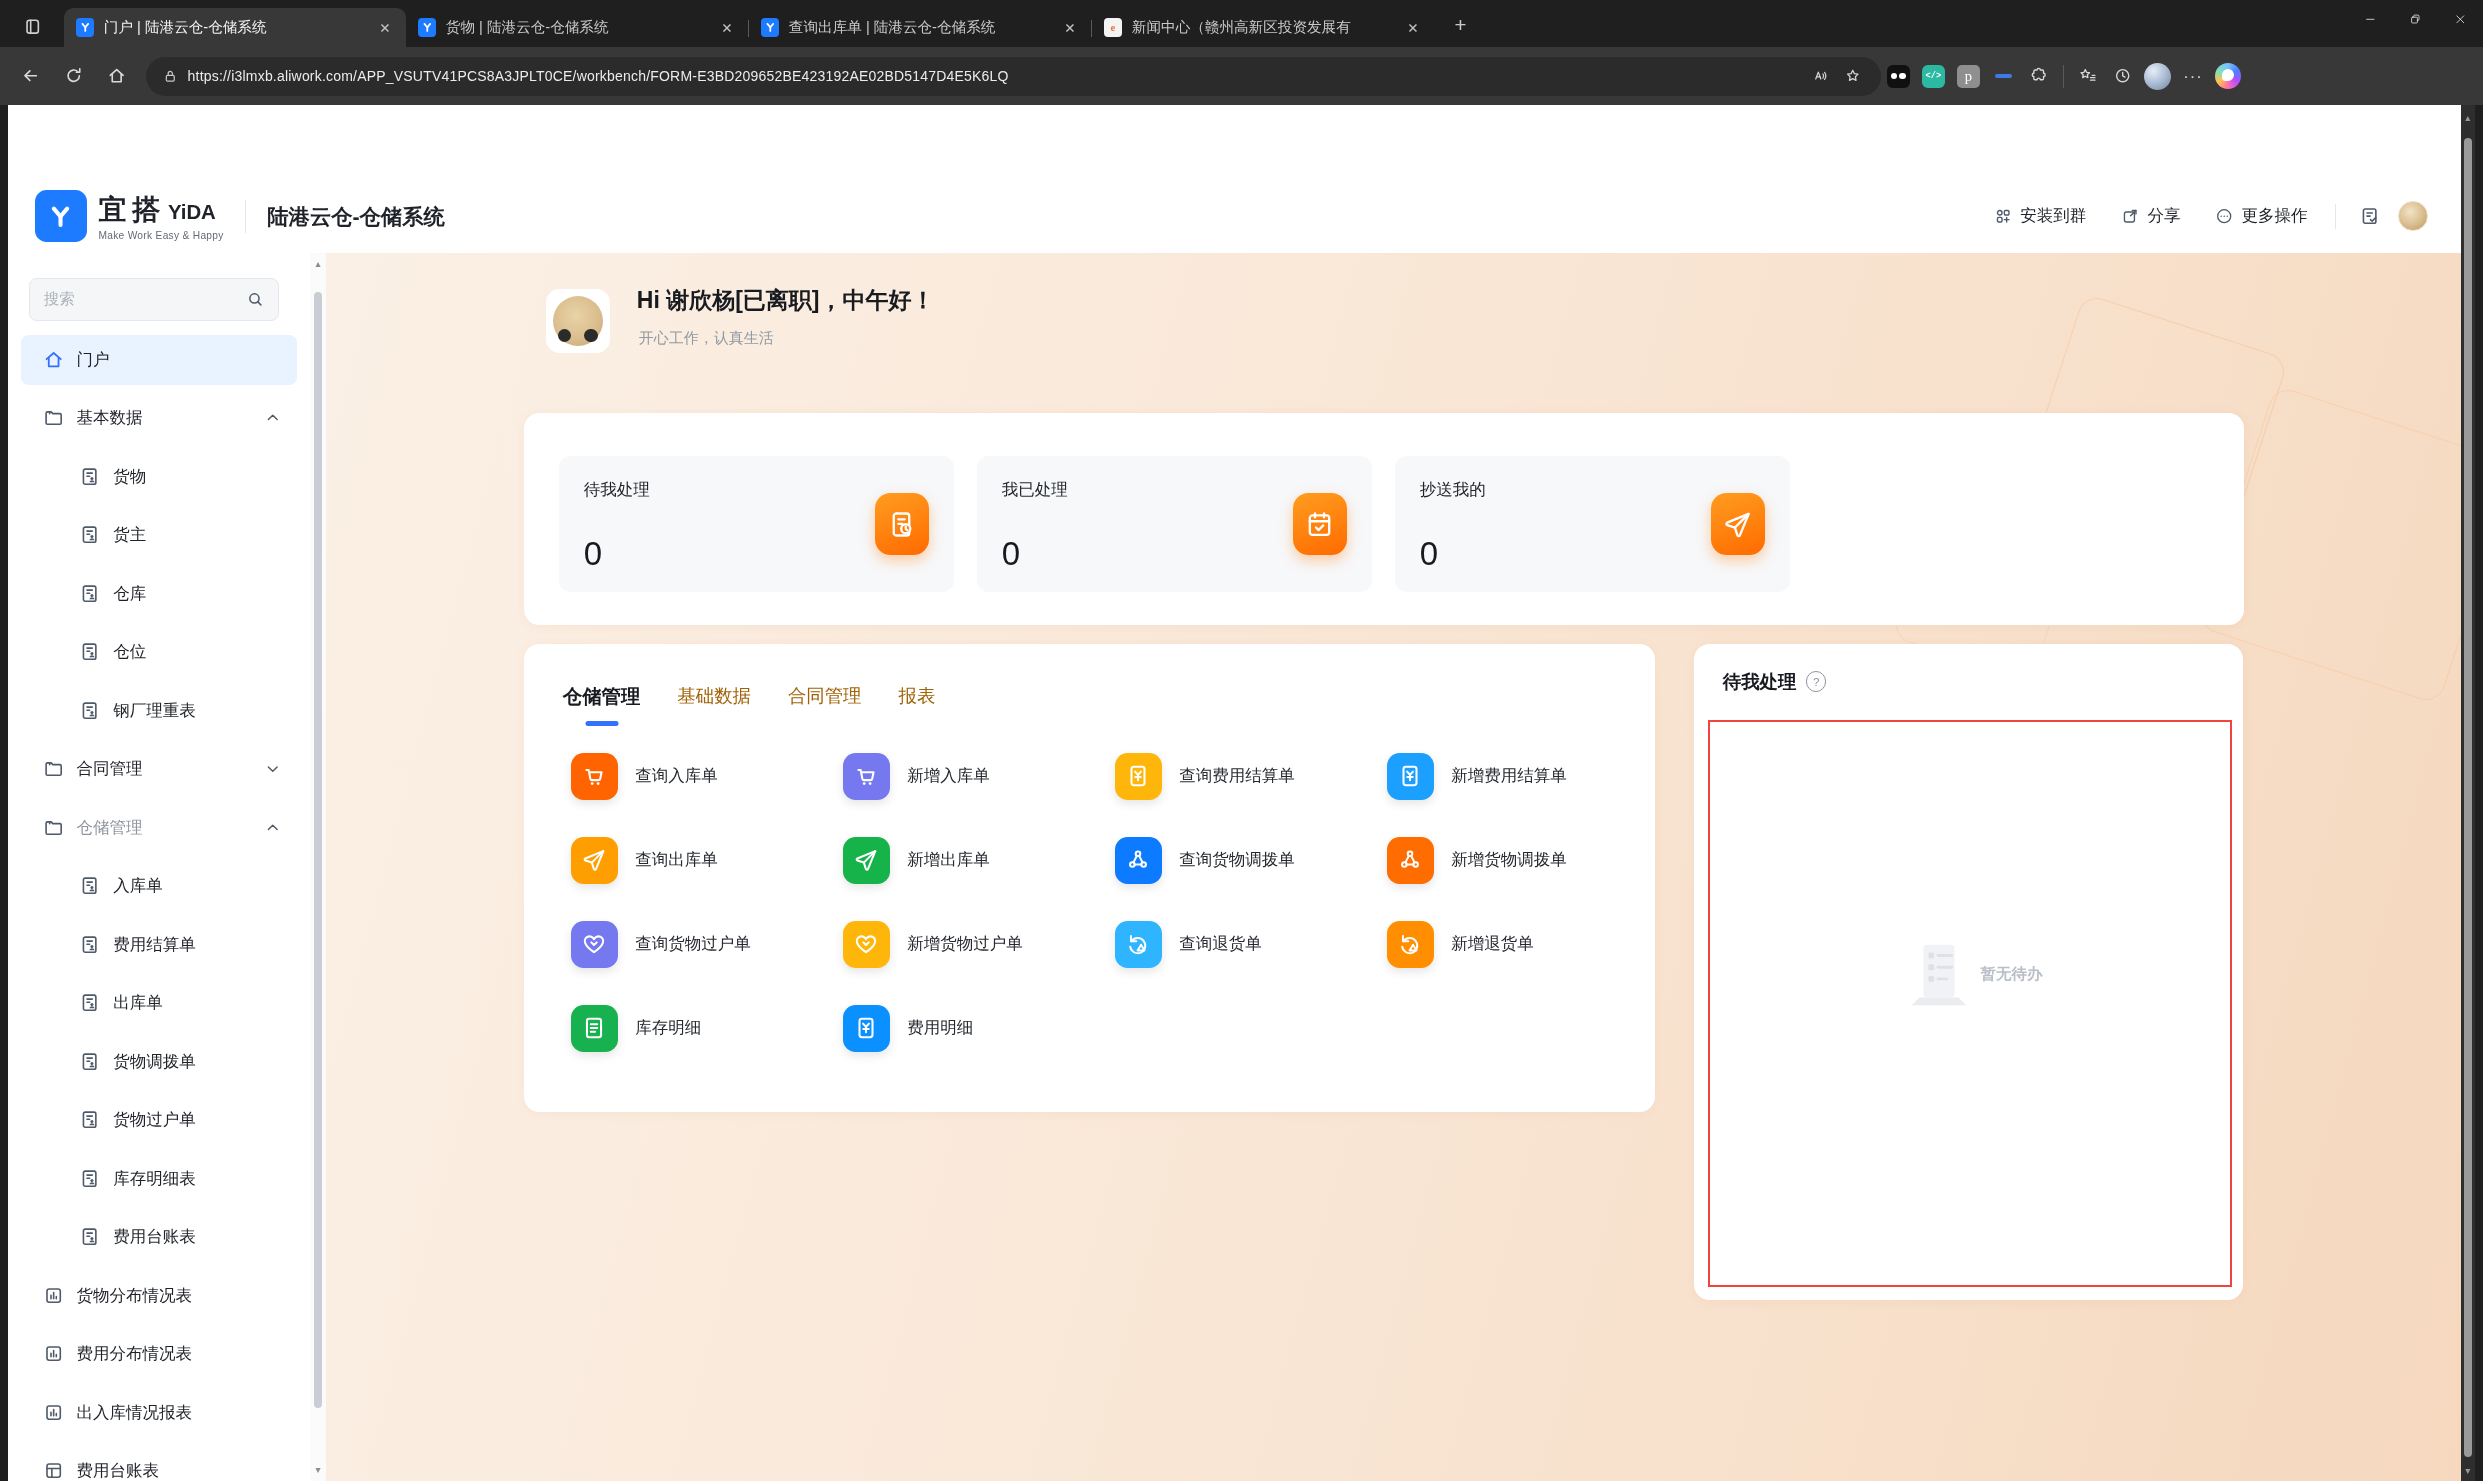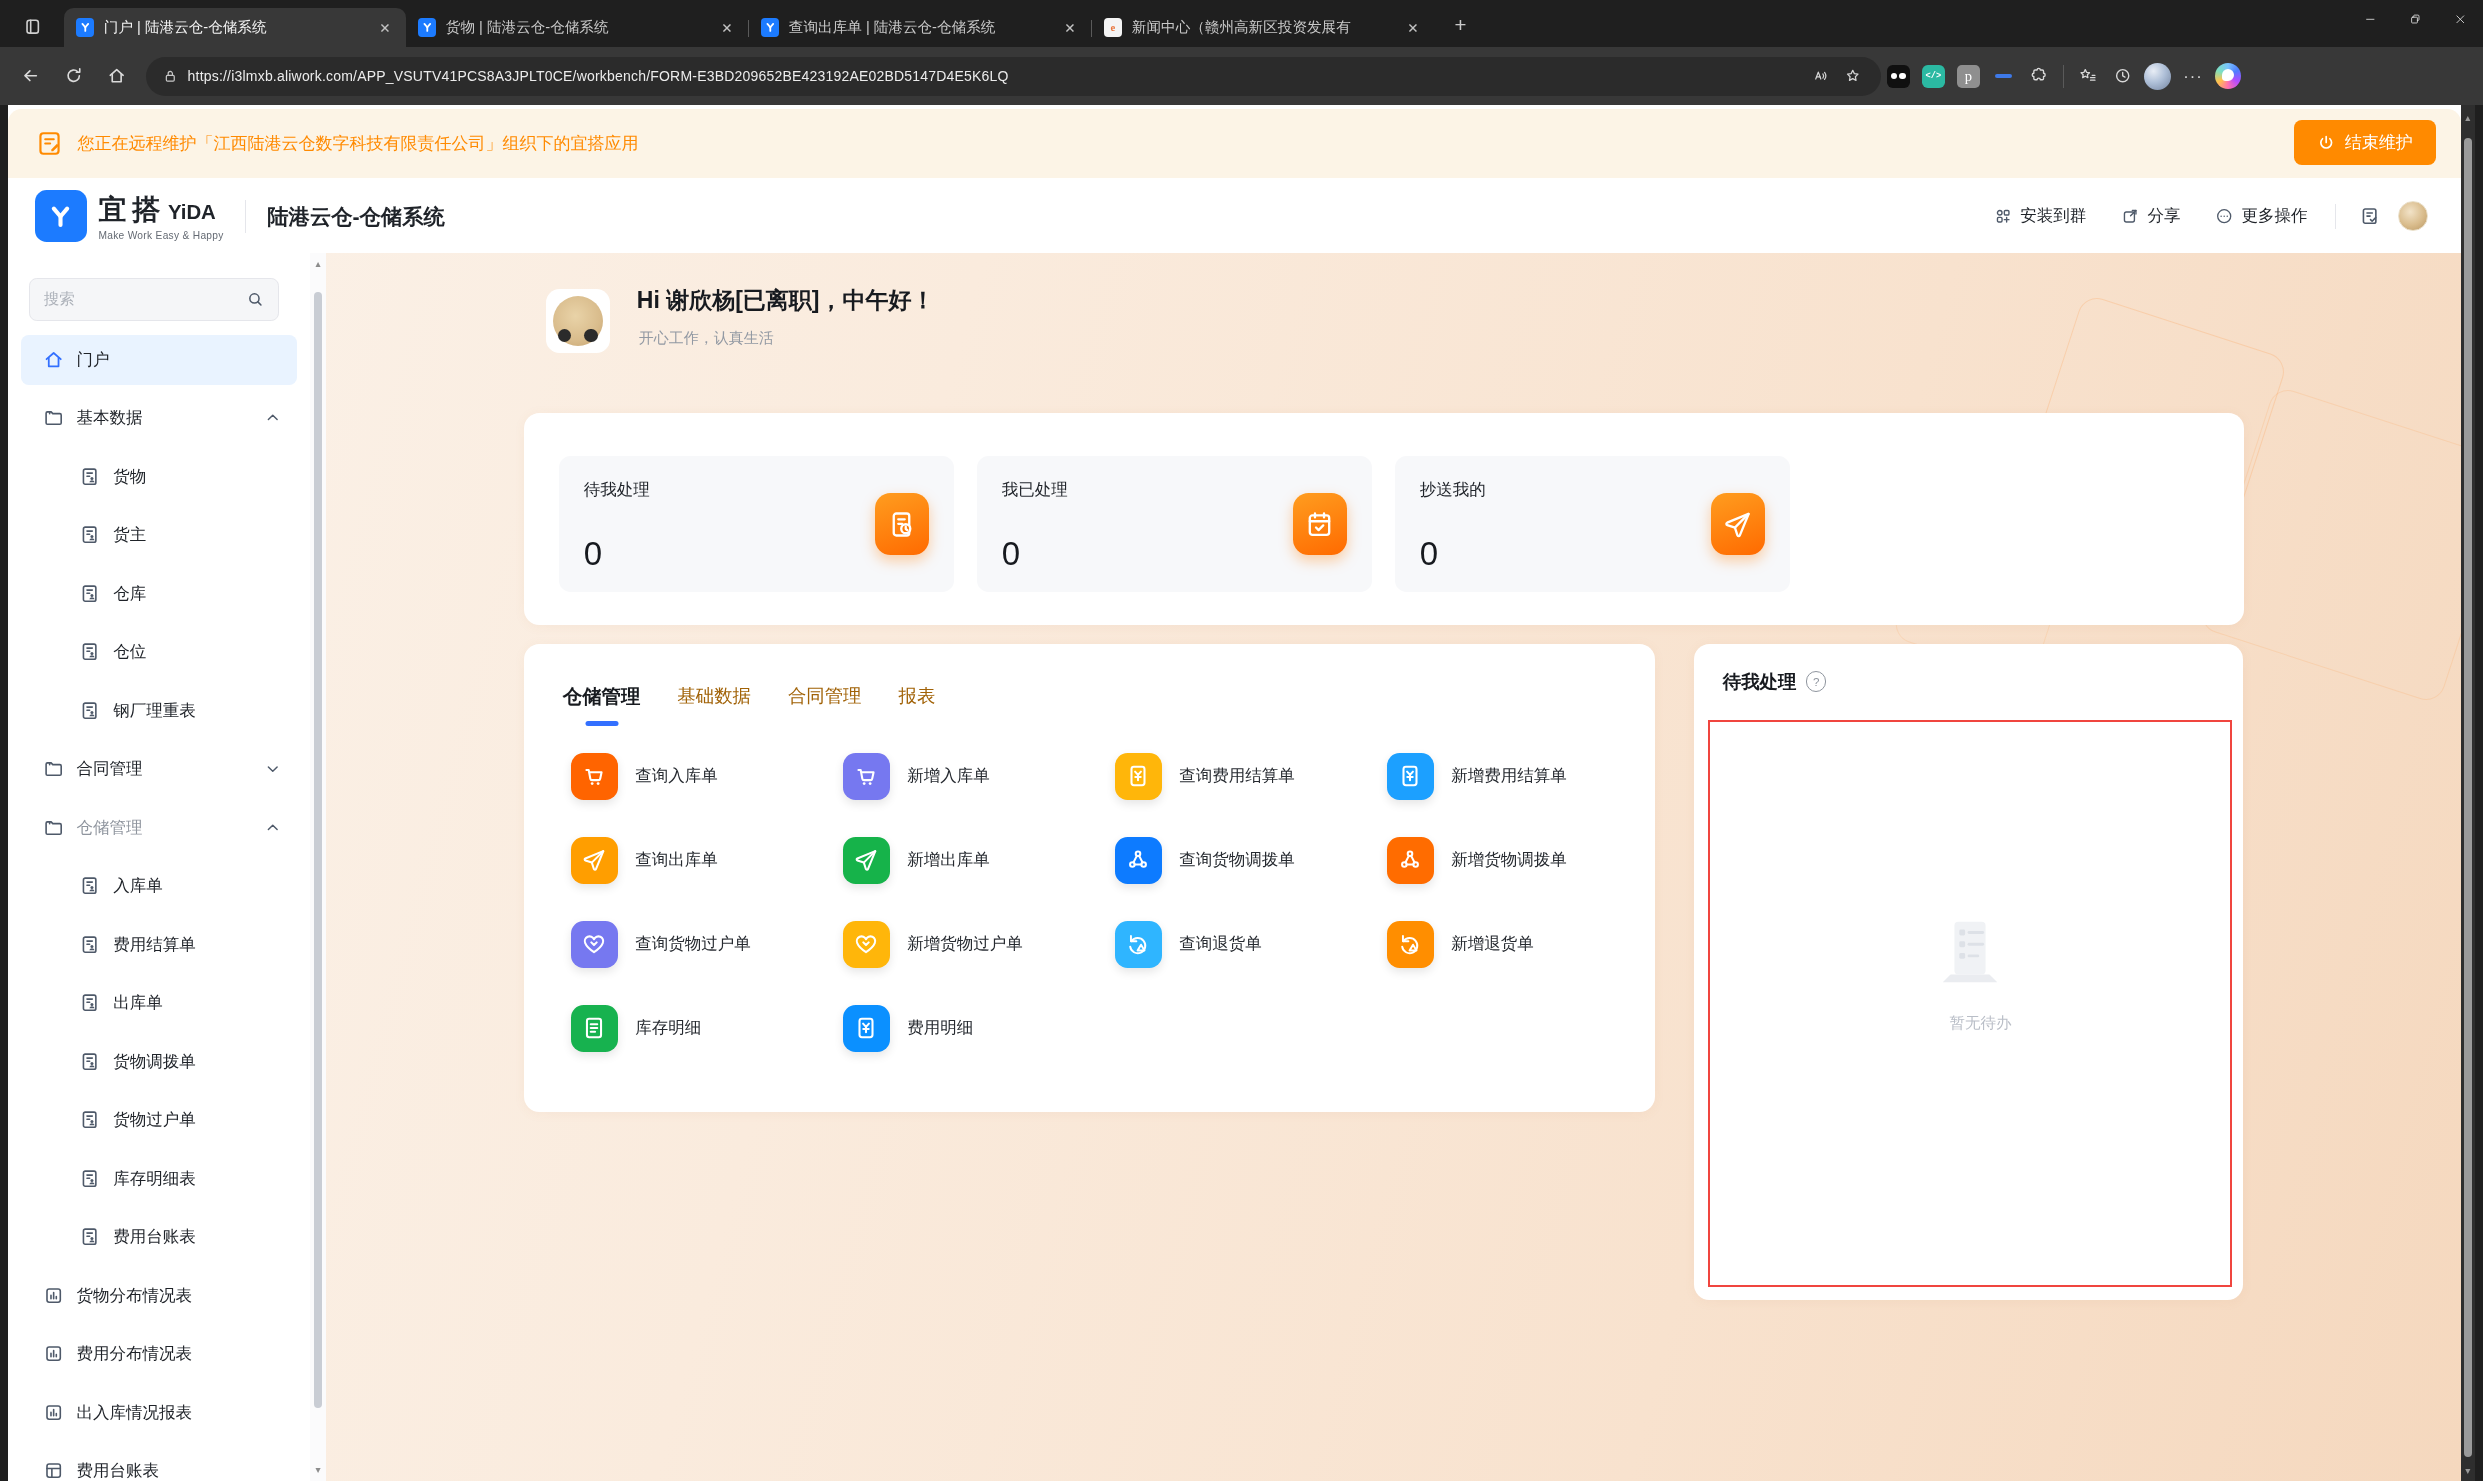--- a/index.html
+++ b/index.html
@@ -123,21 +123,21 @@
   .sc{display:flex;align-items:center;gap:17.5px;}
   .sc .scic{width:47px;height:47px;border-radius:12.6px;display:flex;align-items:center;justify-content:center;color:#fff;box-shadow:0 3.9px 9.7px rgba(0,0,0,.10);}
   .sc .scic svg{width:26px;height:26px;}
   .sc .sclbl{font-size:16.5px;color:#262A30;}
 
   #todo-card{left:1686px;top:391px;width:549px;height:656px;}
   #todo-head{display:flex;align-items:center;padding:25px 0 0 29px;gap:9.7px;}
   #todo-title{font-size:18.4px;font-weight:bold;color:#171A1F;}
   #todo-q{width:18.4px;height:18.4px;border:1.5px solid #8F959E;border-radius:50%;color:#8F959E;font-size:11.6px;display:flex;align-items:center;justify-content:center;}
   #todo-box{position:absolute;left:14.6px;top:76px;width:520px;height:563px;border:2.9px solid #F0453F;display:flex;flex-direction:column;align-items:center;justify-content:center;}
-  #todo-empty{display:flex;flex-direction:column;align-items:flex-end;transform:translateY(-29px);}
+  #todo-empty{display:flex;align-items:flex-start;transform:translateY(-29px);font-weight:bold;}
   #todo-empty svg{width:82px;height:72px;}
   #todo-empty-text{margin-top:25px;font-size:15.5px;color:#B9BEC7;}
 </style>
 </head>
 <body>
 
 <div id="screen">
 
   <div id="tabbar">
     <div id="workspace-btn">
@@ -317,39 +317,20 @@
     <div id="border-l"></div>
     <div id="border-r"></div>
     <div id="pg-scroll">
       <div class="arr" style="top:7.8px">▲</div>
       <div id="pg-thumb"></div>
       <div class="arr" style="bottom:5.8px">▼</div>
     </div>
 
     <div id="viewport">
 
-      <div id="banner">
-        <span class="ic bic">
-            <svg viewBox="0 0 24 24" fill="none" stroke="currentColor" stroke-width="1.8" stroke-linecap="round" stroke-linejoin="round">
-              <rect x="4.5" y="3.5" width="15" height="17" rx="2.5"></rect>
-              <path d="M8.5 8.5h7M8.5 12h4"></path>
-              <path d="m13.5 17 4.7-4.7 1.5 1.5-4.7 4.7h-1.5z" fill="currentColor" stroke="none"></path>
-            </svg>
-          </span>
-        <span id="banner-text">您正在远程维护「江西陆港云仓数字科技有限责任公司」组织下的宜搭应用</span>
-        <div id="end-btn">
-          <span class="ic">
-              <svg viewBox="0 0 24 24" fill="none" stroke="currentColor" stroke-width="2.2" stroke-linecap="round" stroke-linejoin="round">
-                <path d="M12 3.5V11"></path>
-                <path d="M7.2 6.2a7 7 0 1 0 9.6 0"></path>
-              </svg>
-            </span>
-          <span>结束维护</span>
-        </div>
-      </div>
 
       <div id="appheader">
         <div id="logo-sq">
             <span class="ic" style="width:29px;height:29px">
               <svg viewBox="0 0 24 24" fill="none" stroke="#fff" stroke-width="3.4" stroke-linecap="round" stroke-linejoin="round">
                 <path d="M6.5 5.5 12 12l5.5-6.5"></path>
                 <path d="M12 12v7"></path>
               </svg>
             </span>
           </div>

